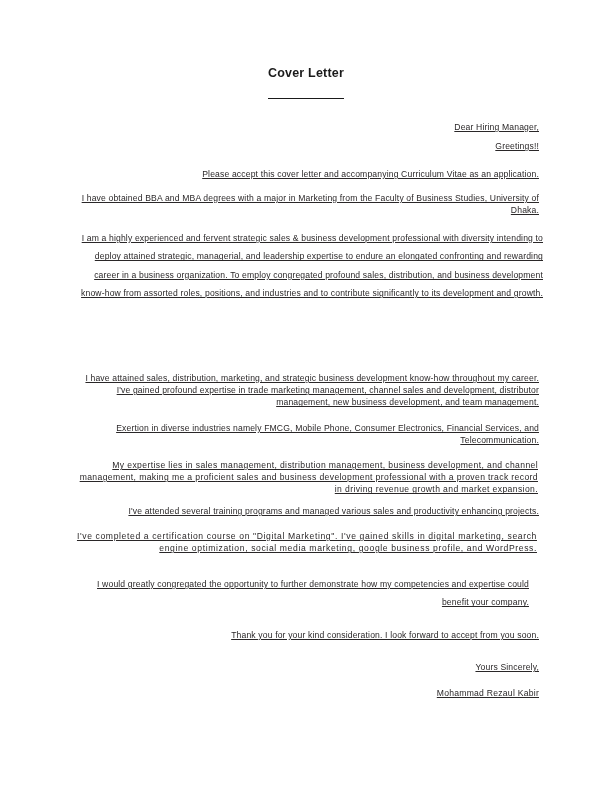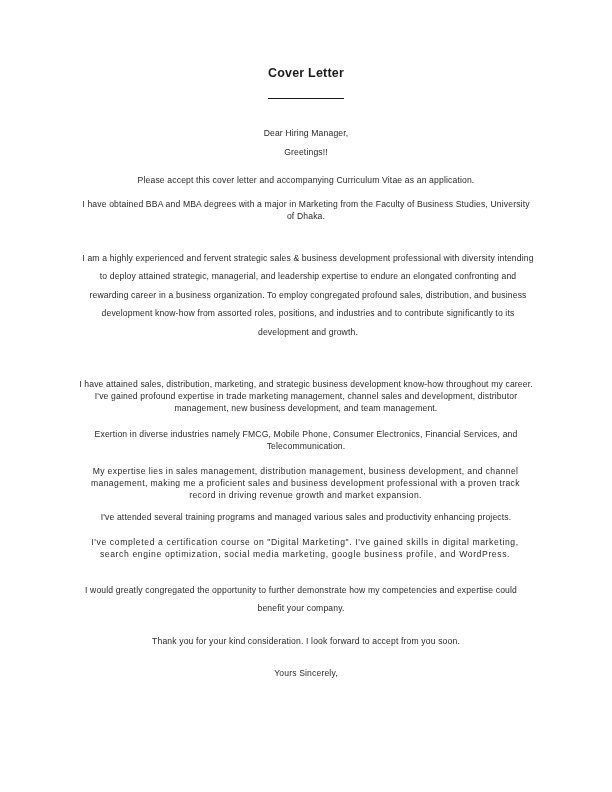--- a/index.html
+++ b/index.html
@@ -35,25 +35,26 @@
   .doc-title span {
     border-bottom: 1.6px solid #1a1a1a;
     padding-bottom: 18px;
   }
   .body-block {
     position: absolute;
     left: 71px;
     width: 470px;
   }
   p.para {
-    margin: 8px;
+    margin: 2px;
     font-size: 8.6px;
     color: #2a2728;
-    text-align: center;
+    text-align: right;
     white-space: normal;
+    text-decoration: underline;
   }
   
   p.tight {
     line-height: 12.2px;
   }
   
   p.wide {
     line-height: 18.4px;
   }
   
@@ -80,21 +81,21 @@
   </div>
 
   <div class="body-block" style="top:138px;">
     <p class="para tight track-0">Greetings!!</p>
   </div>
 
   <div class="body-block" style="top:190px;">
     <p class="para tight track-0">I have obtained BBA and MBA degrees with a major in Marketing from the Faculty of Business Studies, University of Dhaka.</p>
   </div>
 
-  <div class="body-block" style="top:241px; width:474px;">
+  <div class="body-block" style="top:227px; width:474px;">
     <p class="para wide track-0">I am a highly experienced and fervent strategic sales &amp; business development professional with diversity intending to deploy attained strategic, managerial, and leadership expertise to endure an elongated confronting and rewarding career in a business organization. To employ congregated profound sales, distribution, and business development know-how from assorted roles, positions, and industries and to contribute significantly to its development and growth.</p>
   </div>
 
 
   <div class="body-block" style="top:420px;">
     <p class="para tight track-0">Exertion in diverse industries namely FMCG, Mobile Phone, Consumer Electronics, Financial Services, and Telecommunication.</p>
   </div>
 
   <div class="body-block" style="top:370px;">
     <p class="para tight track-0">I have attained sales, distribution, marketing, and strategic business development know-how throughout my career. I've gained profound expertise in trade marketing management, channel sales and development, distributor management, new business development, and team management.</p>
@@ -117,14 +118,17 @@
   </div>
 
   <div class="body-block" style="top:627px;">
     <p class="para tight track-0">Thank you for your kind consideration. I look forward to accept from you soon.</p>
   </div>
 
   <div class="body-block" style="top:659px;">
     <p class="para tight track-0">Yours Sincerely,</p>
   </div>
 
+  <div class="body-block" style="top:685px;">
+    <p class="para tight sig-name">Mohammad Rezaul Kabir</p>
+  </div>
 
 </div>
 
 </body></html>

